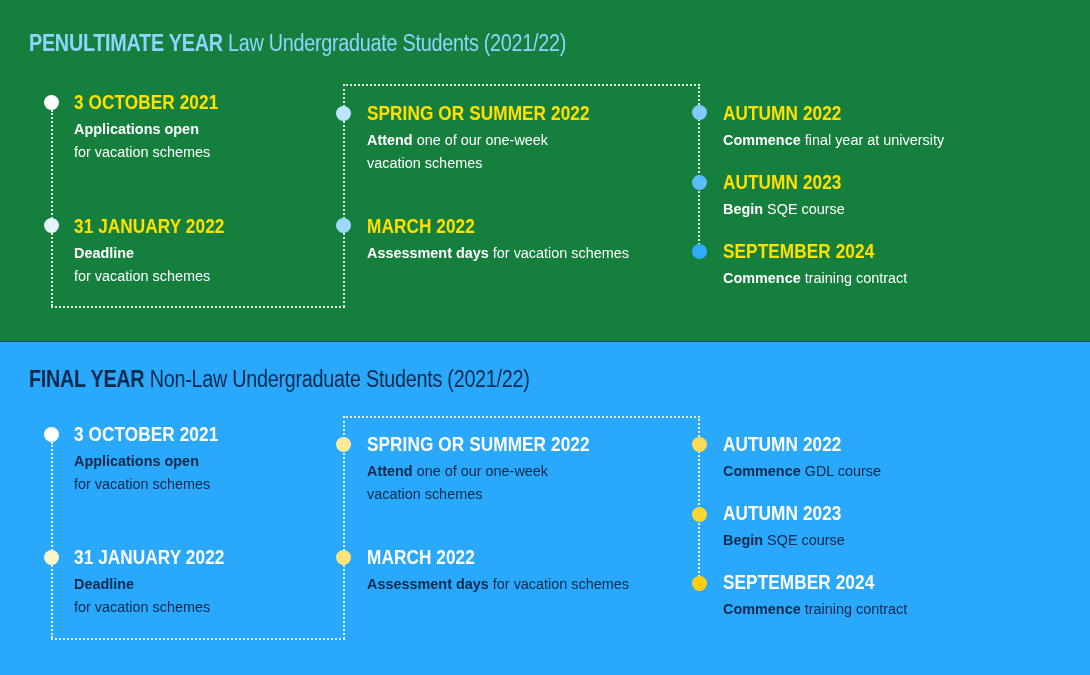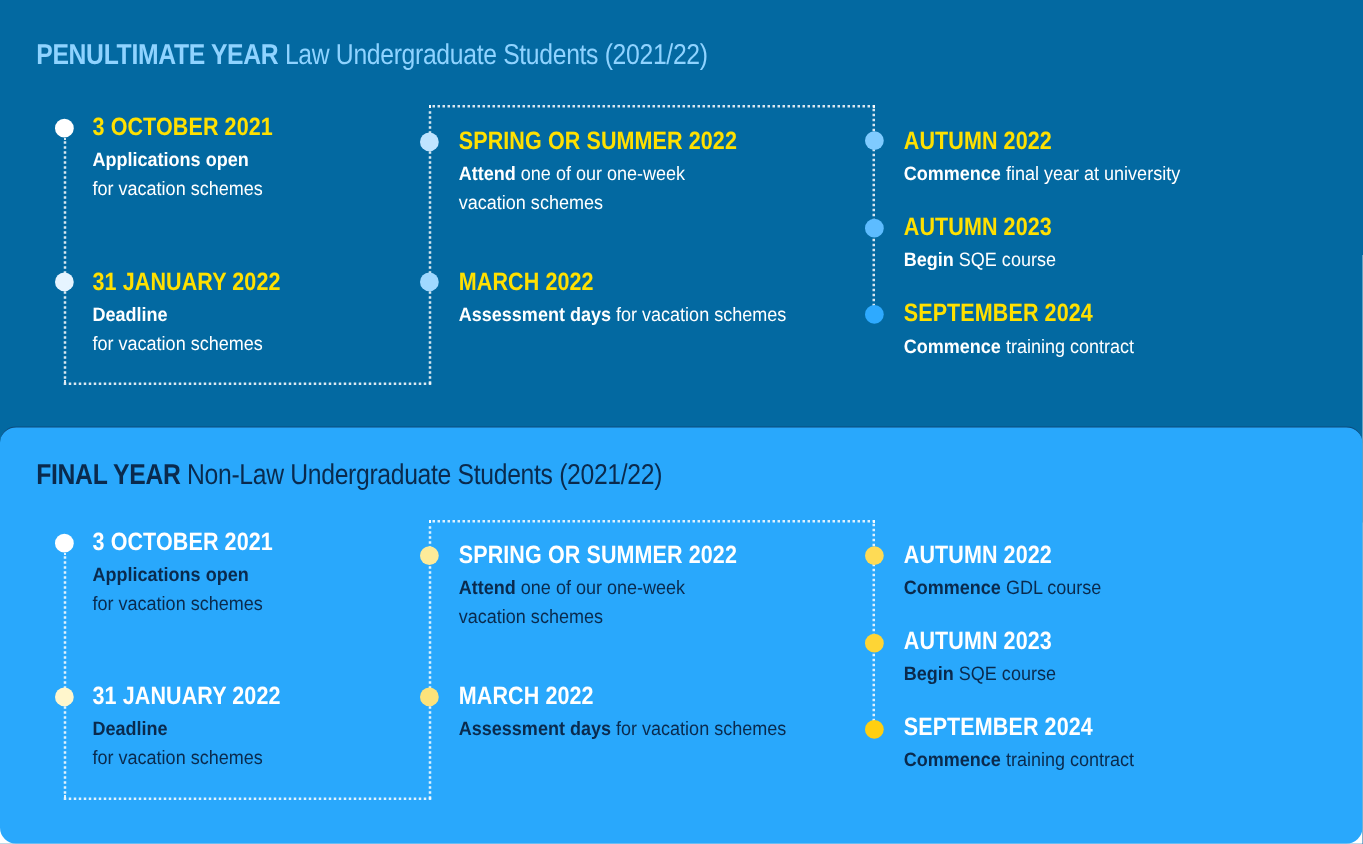--- a/index.html
+++ b/index.html
@@ -1,20 +1,20 @@
 <!DOCTYPE html>
 <html><head>
   <meta charset="utf-8">
   <style>
     * { box-sizing: border-box; margin: 0; padding: 0; }
     html, body { width: 1090px; height: 675px; overflow: hidden; }
     body { font-family: "Liberation Sans", sans-serif; position: relative; }
     .section { position: absolute; left: 0; width: 1090px; }
-    .sec-top { top: 0; height: 418px; background: #0369a1; }
-    .sec-bot { top: 341px; height: 334px; background: #29a8fc; border-top: 1px solid #0e4a7a; border-radius: 13px; }
+    .sec-top { top: 0; height: 418px; background: #15803d; }
+    .sec-bot { top: 341px; height: 334px; background: #29a8fc; border-top: 1px solid #0e4a7a; }
     .title { position: absolute; left: 29px; font-size: 23px; letter-spacing: -0.3px; white-space: nowrap; transform: scaleX(0.86); transform-origin: left center; }
     .title b { font-weight: bold; }
     .sec-top .title { top: 30px; color: #8fd3ff; }
     .sec-bot .title { top: 24px; color: #0a2a4d; }
     .title .rest { font-weight: normal; }
 
     .event { position: absolute; }
     .event .date { font-size: 20px; font-weight: bold; white-space: nowrap; transform: scaleX(0.86); transform-origin: left center; letter-spacing: 0.1px; }
     .event .desc { font-size: 15.5px; line-height: 23px; margin-top: 3px; white-space: nowrap; transform: scaleX(0.93); transform-origin: left center; }
     .event .desc b { font-weight: bold; }

